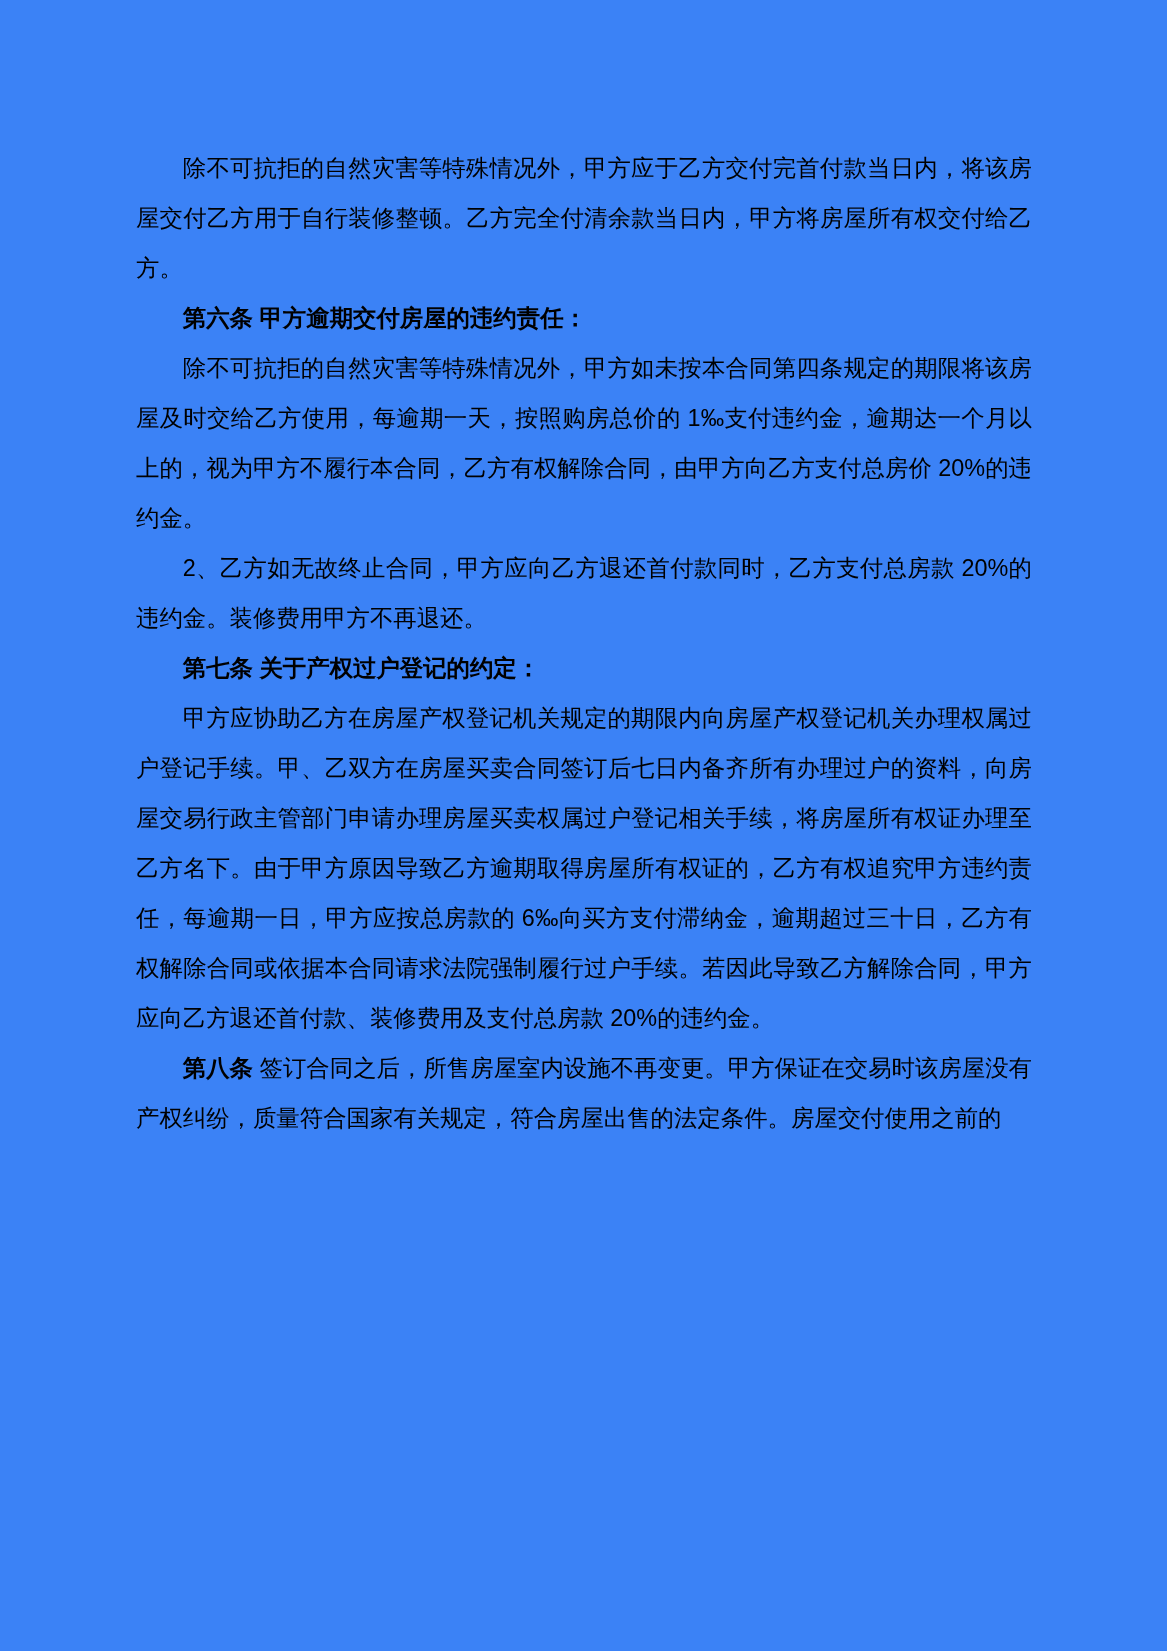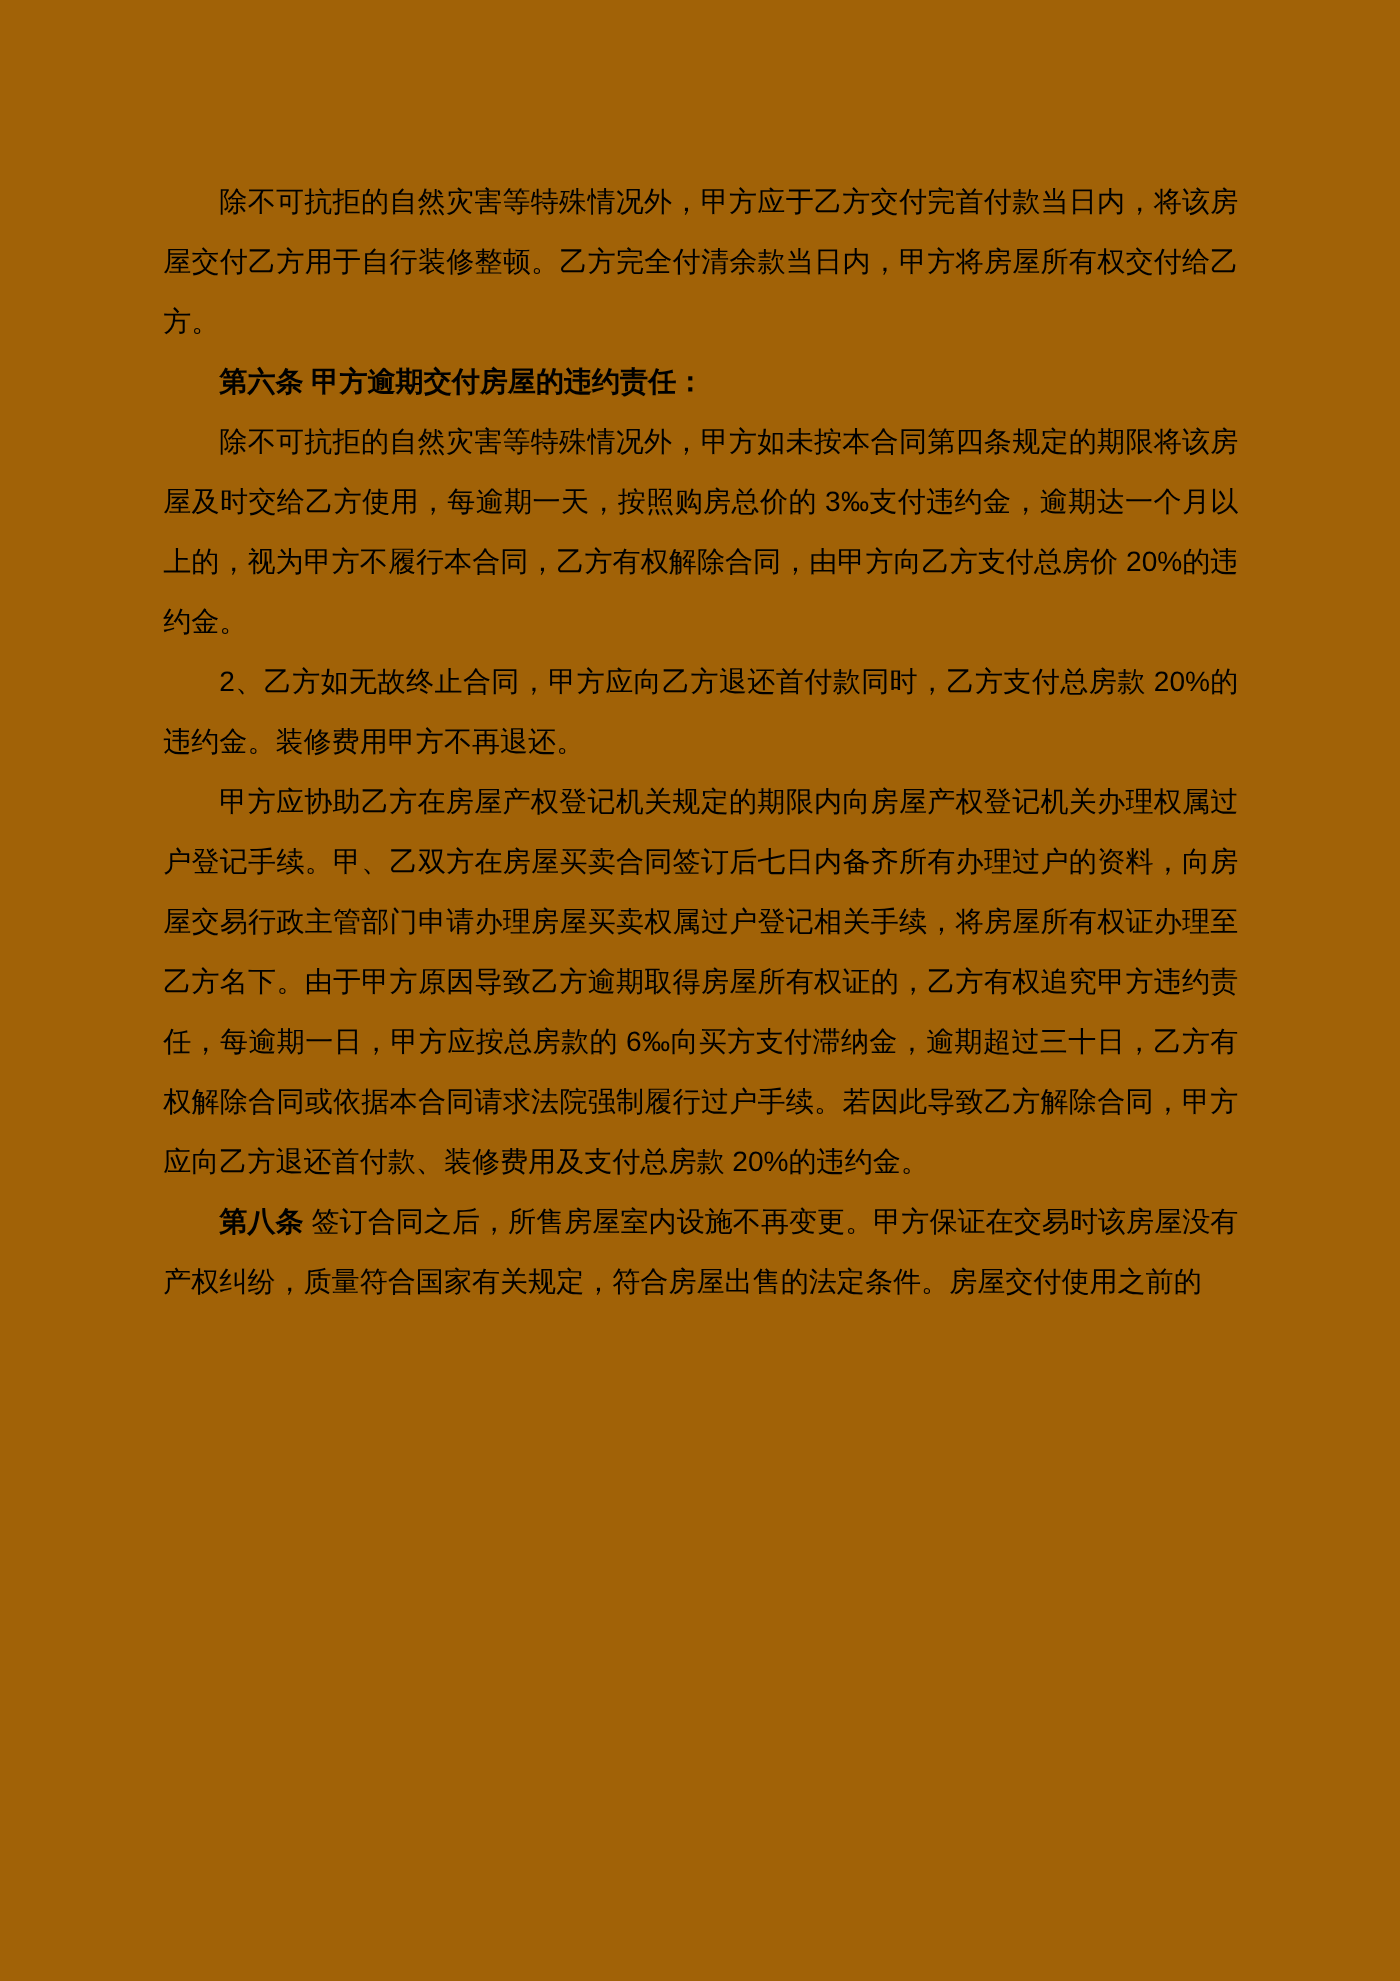--- a/index.html
+++ b/index.html
@@ -13,21 +13,21 @@
     position: relative;
     overflow: hidden;
     font-family: "Liberation Sans", sans-serif;
   }
   .page {
     position: absolute;
     left: 0;
     top: 0;
     width: 1167px;
     height: 1651px;
-    background: #a16207;
+    background: #3b82f6;
   }
   .content {
     position: absolute;
     left: 136px;
     top: 143px;
     width: 896px;
     color: #000000;
     font-size: 23.4px;
     line-height: 50px;
     text-align: justify;
@@ -46,18 +46,19 @@
     font-weight: bold;
   }
 </style>
 </head>
 <body>
 
 <div class="page">
   <div class="content" id="content">
       <p class="body">除不可抗拒的自然灾害等特殊情况外，甲方应于乙方交付完首付款当日内，将该房屋交付乙方用于自行装修整顿。乙方完全付清余款当日内，甲方将房屋所有权交付给乙方。</p>
       <p class="heading">第六条 甲方逾期交付房屋的违约责任：</p>
-      <p class="body">除不可抗拒的自然灾害等特殊情况外，甲方如未按本合同第四条规定的期限将该房屋及时交给乙方使用，每逾期一天，按照购房总价的 3‰支付违约金，逾期达一个月以上的，视为甲方不履行本合同，乙方有权解除合同，由甲方向乙方支付总房价 20%的违约金。</p>
+      <p class="body">除不可抗拒的自然灾害等特殊情况外，甲方如未按本合同第四条规定的期限将该房屋及时交给乙方使用，每逾期一天，按照购房总价的 1‰支付违约金，逾期达一个月以上的，视为甲方不履行本合同，乙方有权解除合同，由甲方向乙方支付总房价 20%的违约金。</p>
       <p class="body">2、乙方如无故终止合同，甲方应向乙方退还首付款同时，乙方支付总房款 20%的违约金。装修费用甲方不再退还。</p>
+      <p class="heading">第七条 关于产权过户登记的约定：</p>
       <p class="body">甲方应协助乙方在房屋产权登记机关规定的期限内向房屋产权登记机关办理权属过户登记手续。甲、乙双方在房屋买卖合同签订后七日内备齐所有办理过户的资料，向房屋交易行政主管部门申请办理房屋买卖权属过户登记相关手续，将房屋所有权证办理至乙方名下。由于甲方原因导致乙方逾期取得房屋所有权证的，乙方有权追究甲方违约责任，每逾期一日，甲方应按总房款的 6‰向买方支付滞纳金，逾期超过三十日，乙方有权解除合同或依据本合同请求法院强制履行过户手续。若因此导致乙方解除合同，甲方应向乙方退还首付款、装修费用及支付总房款 20%的违约金。</p>
       <p class="body"><span class="lead">第八条</span><span> 签订合同之后，所售房屋室内设施不再变更。甲方保证在交易时该房屋没有产权纠纷，质量符合国家有关规定，符合房屋出售的法定条件。房屋交付使用之前的</span></p>
     </div>
 </div>
 
 </body></html>

